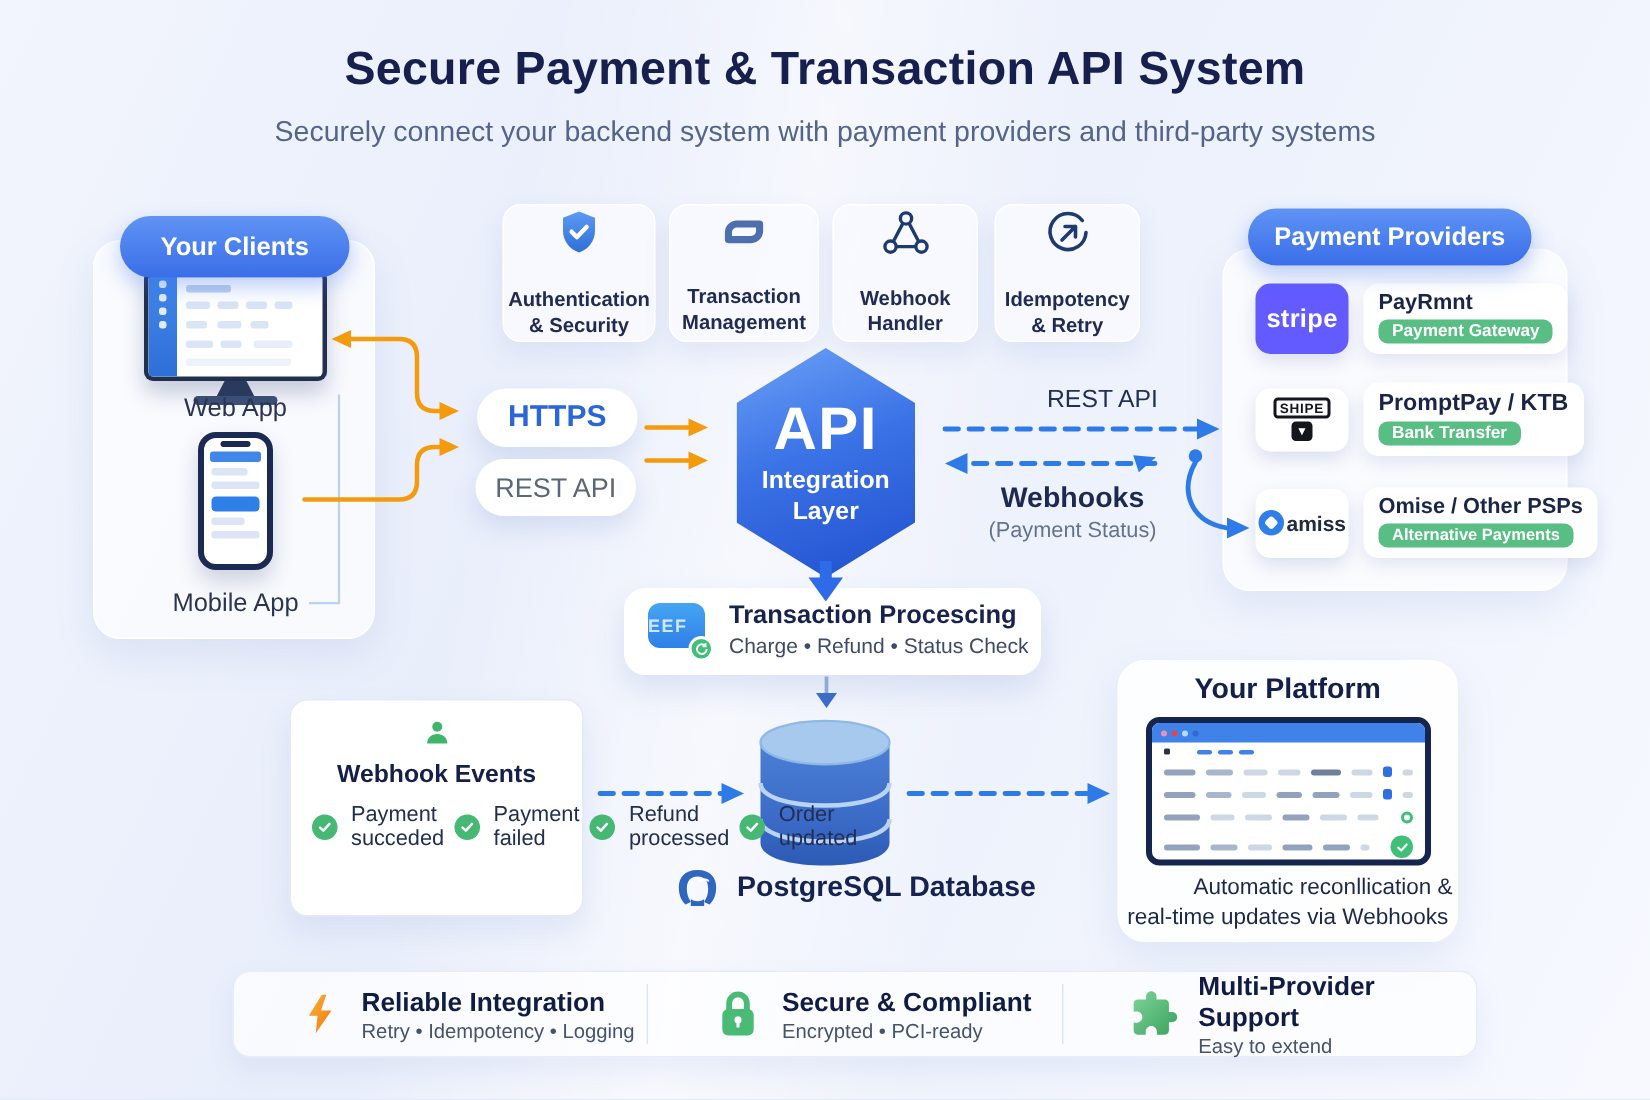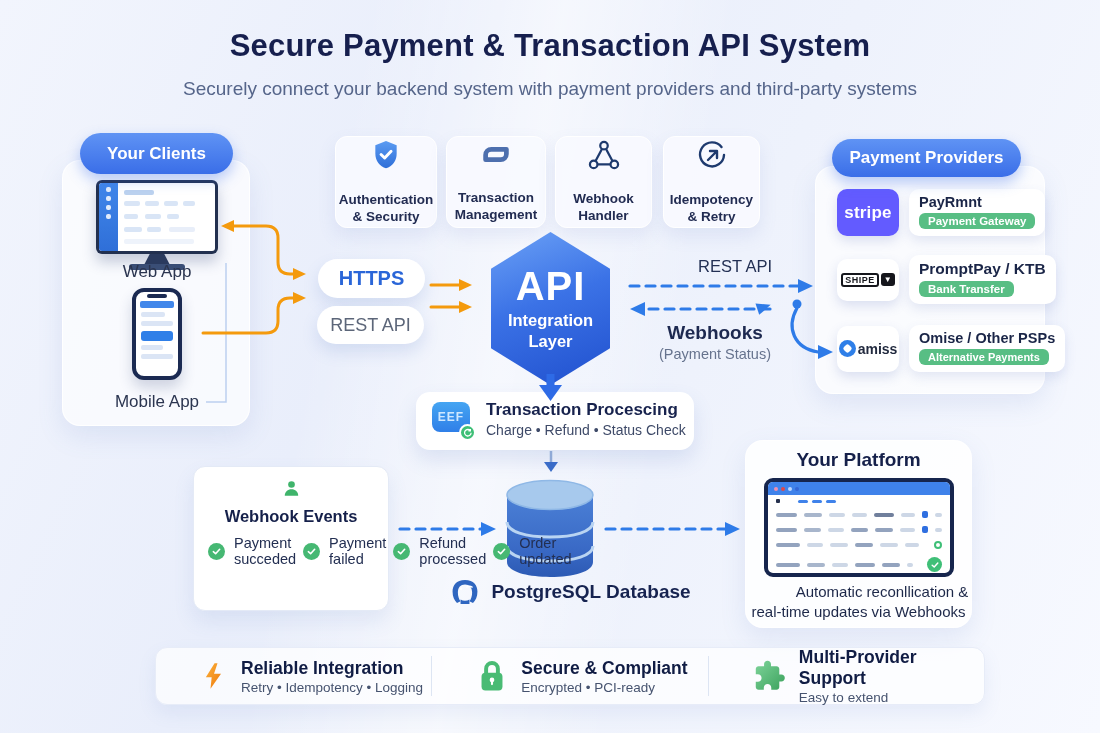--- a/index.html
+++ b/index.html
@@ -74,21 +74,21 @@
 </style>
 </head>
 <body>
 
 <div class="stage">
 
   <div class="abs title">Secure Payment &amp; Transaction API System</div>
   <div class="abs subtitle">Securely connect your backend system with payment providers and third-party systems</div>
 
   <div class="abs panel" style="left:62px;top:160px;width:188px;height:266px;"></div>
-  <div class="abs badge-pill" style="left:80px;top:133px;width:153px;height:41px;">
+  <div class="abs badge-pill" style="left:80px;top:144px;width:153px;height:41px;">
     <span>Your Clients</span>
   </div>
 
   <div class="abs monitor">
     <div class="mscreen">
       <div class="mside">
         <div class="mdot"></div>
           <div class="mdot"></div>
           <div class="mdot"></div>
           <div class="mdot"></div>
@@ -185,21 +185,21 @@
     <div class="logo-box" style="height:47px;background:#635BFF;">
       <span style="color:#fff;font-weight:700;font-size:17px;letter-spacing:.2px;">stripe</span>
     </div>
     <div class="ptext">
       <div class="ptitle">PayRmnt</div>
       <span class="gtag">Payment Gateway</span>
     </div>
   </div>
 
   <div class="prow" style="top:255px;">
-    <div class="logo-box" style="height:42px;background:#fff;gap:2px;">
+    <div class="logo-box" style="height:42px;background:#fff;gap:2px;flex-direction:column;">
       <span style="border:2px solid #15161c;border-radius:3px;padding:0 2px;font-size:9px;font-weight:700;color:#15161c;letter-spacing:.5px;">SHIPE</span>
       <span style="background:#15161c;border-radius:3px;width:14px;height:13px;display:inline-flex;align-items:center;justify-content:center;color:#fff;font-size:8px;">▼</span>
     </div>
     <div class="ptext">
       <div class="ptitle" style="font-size:15.5px;">PromptPay / KTB</div>
       <span class="gtag">Bank Transfer</span>
     </div>
   </div>
 
   <div class="prow" style="top:325px;">
@@ -210,21 +210,21 @@
       <span style="font-weight:700;font-size:14px;color:#222a3f;">amiss</span>
     </div>
     <div class="ptext">
       <div class="ptitle">Omise / Other PSPs</div>
       <span class="gtag" style="font-size:11px;">Alternative Payments</span>
     </div>
   </div>
 
   <div class="abs" style="left:416px;top:392px;width:278px;height:58px;background:#fff;border-radius:14px;box-shadow:0 10px 20px rgba(90,120,190,.16);z-index:3;">
     <div class="abs" style="left:16px;top:10px;width:42px;height:36px;">
-      <div style="position:absolute;left:0;top:0;width:38px;height:30px;background:linear-gradient(180deg,#45a5f2,#2f7fe8);border-radius:8px;display:flex;align-items:center;justify-content:center;color:#cfe8ff;font-weight:700;font-size:12px;letter-spacing:1px;">
+      <div style="position:absolute;left:0;top:0;width:38px;height:30px;background:linear-gradient(180deg,#45a5f2,#2f7fe8);border-radius:8px;display:flex;align-items:center;color:#cfe8ff;font-weight:700;font-size:12px;letter-spacing:1px;">
         <span>EEF</span>
       </div>
       <div style="position:absolute;right:-2px;bottom:-3px;width:17px;height:17px;border-radius:50%;background:#3fbf77;border:2px solid #fff;display:flex;align-items:center;justify-content:center;">
         <svg width="9" height="9" viewBox="0 0 10 10">
             <path d="M8.2 3 A3.6 3.6 0 1 0 9 5.2 M8.2 1 v2.2 h-2.2" fill="none" stroke="#fff" stroke-width="1.4"></path>
           </svg>
       </div>
     </div>
     <div class="abs" style="left:70px;top:8px;font-size:17px;font-weight:700;color:#17224d;">Transaction Procescing</div>
     <div class="abs" style="left:70px;top:30px;font-size:14px;color:#3e4a68;">Charge • Refund • Status Check</div>

